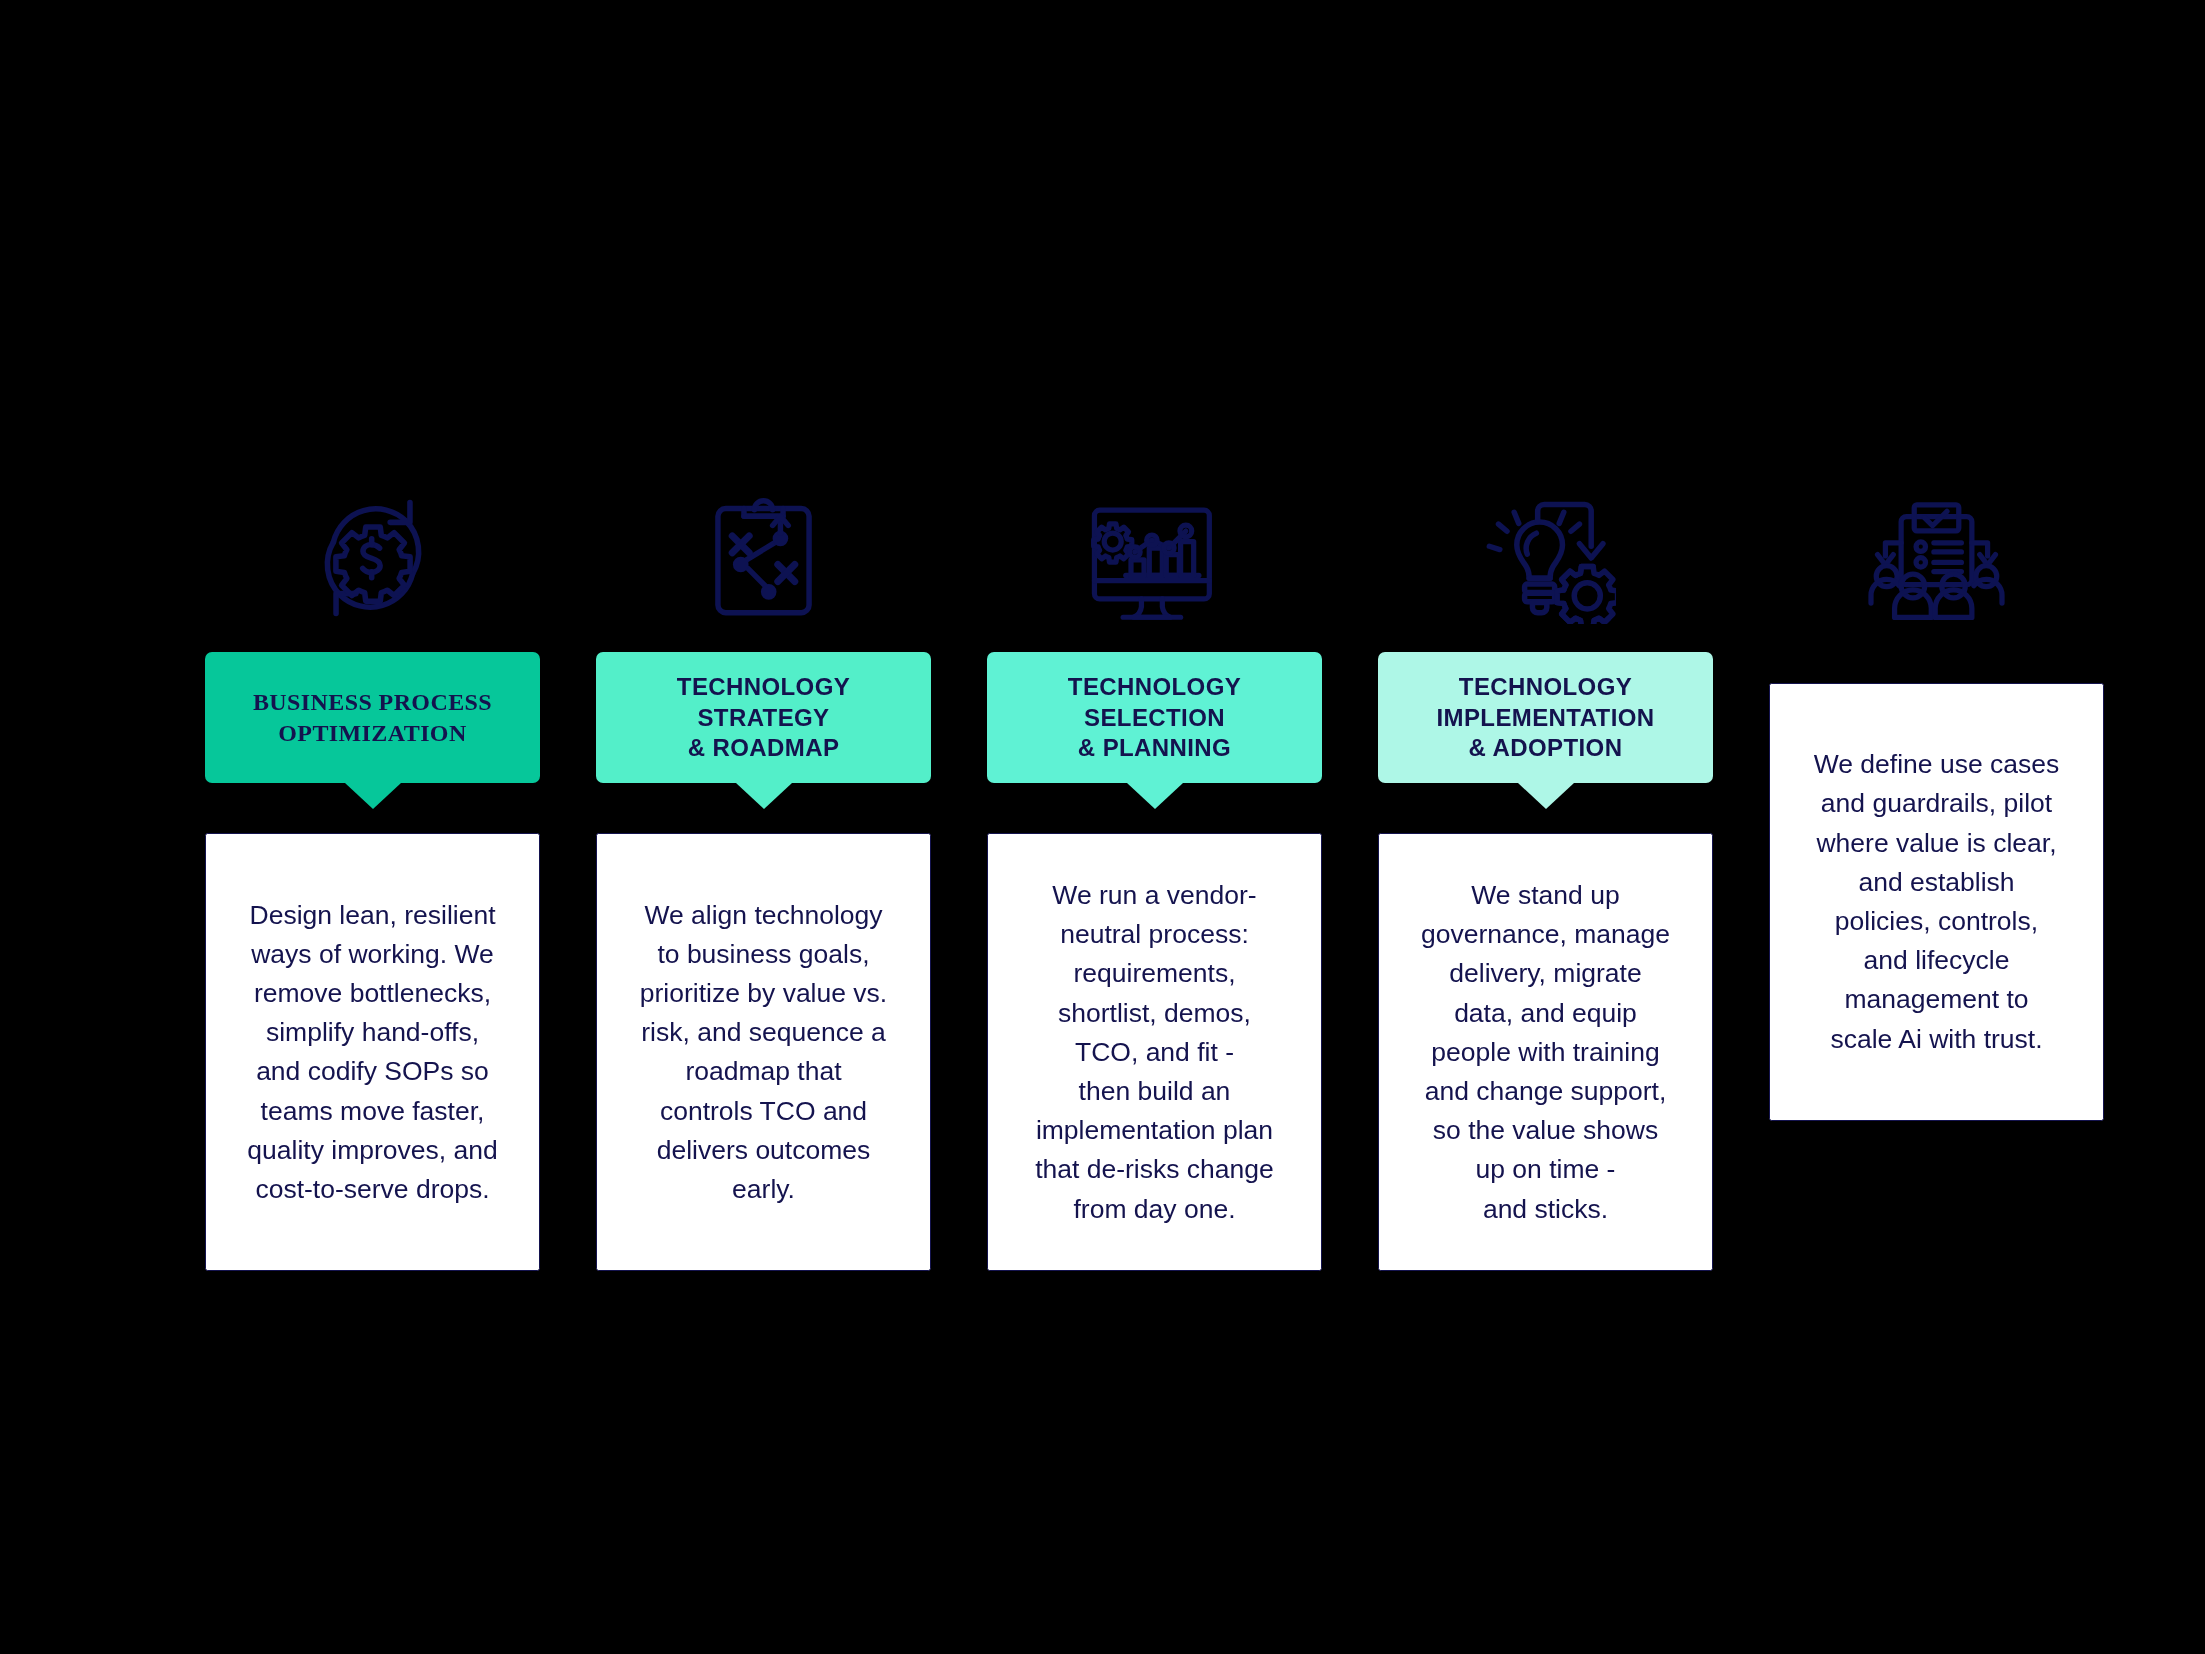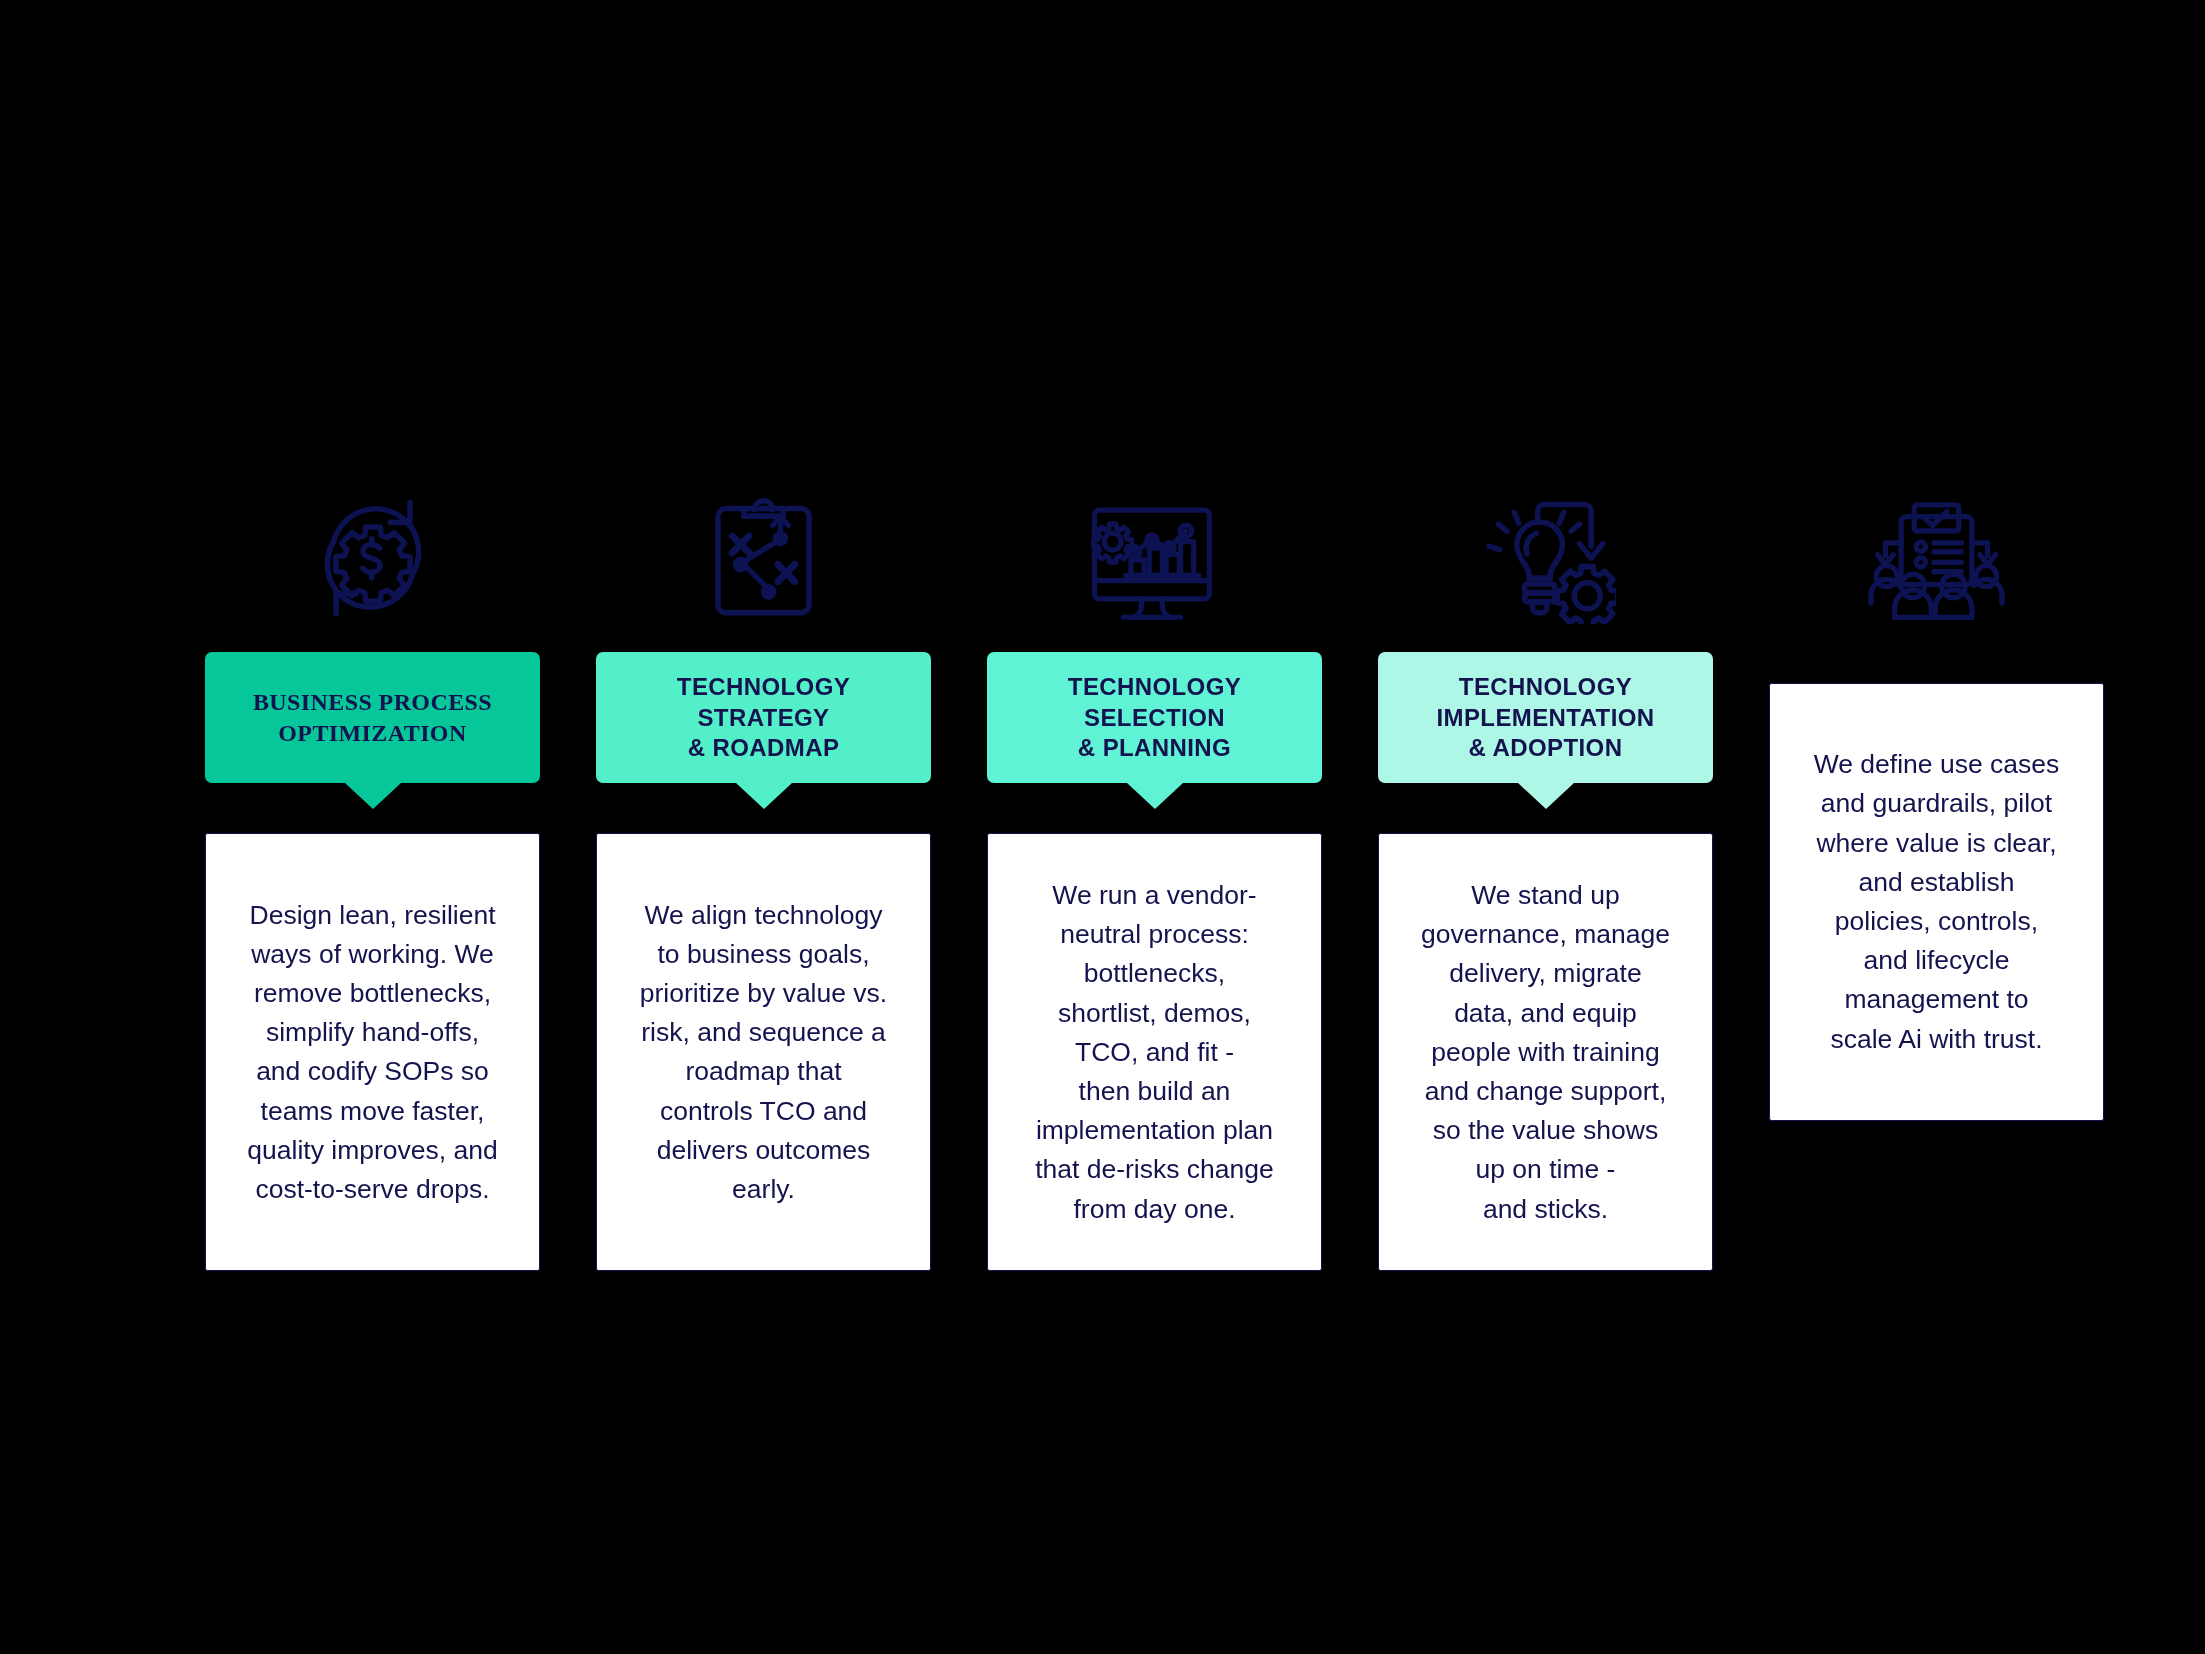--- a/index.html
+++ b/index.html
@@ -192,21 +192,21 @@
       </div>
       <div class="banner-box" style="background:#5FF2D4;color:#5FF2D4;">
         <div class="banner-label">TECHNOLOGY
 SELECTION
 &amp; PLANNING</div>
         <div class="pointer"></div>
       </div>
       <div class="card">
         <div class="card-text">We run a vendor-
 neutral process:
-bottlenecks,
+requirements,
 shortlist, demos,
 TCO, and fit -
 then build an
 implementation plan
 that de-risks change
 from day one.</div>
       </div>
     </div>
 
     <div class="col">

